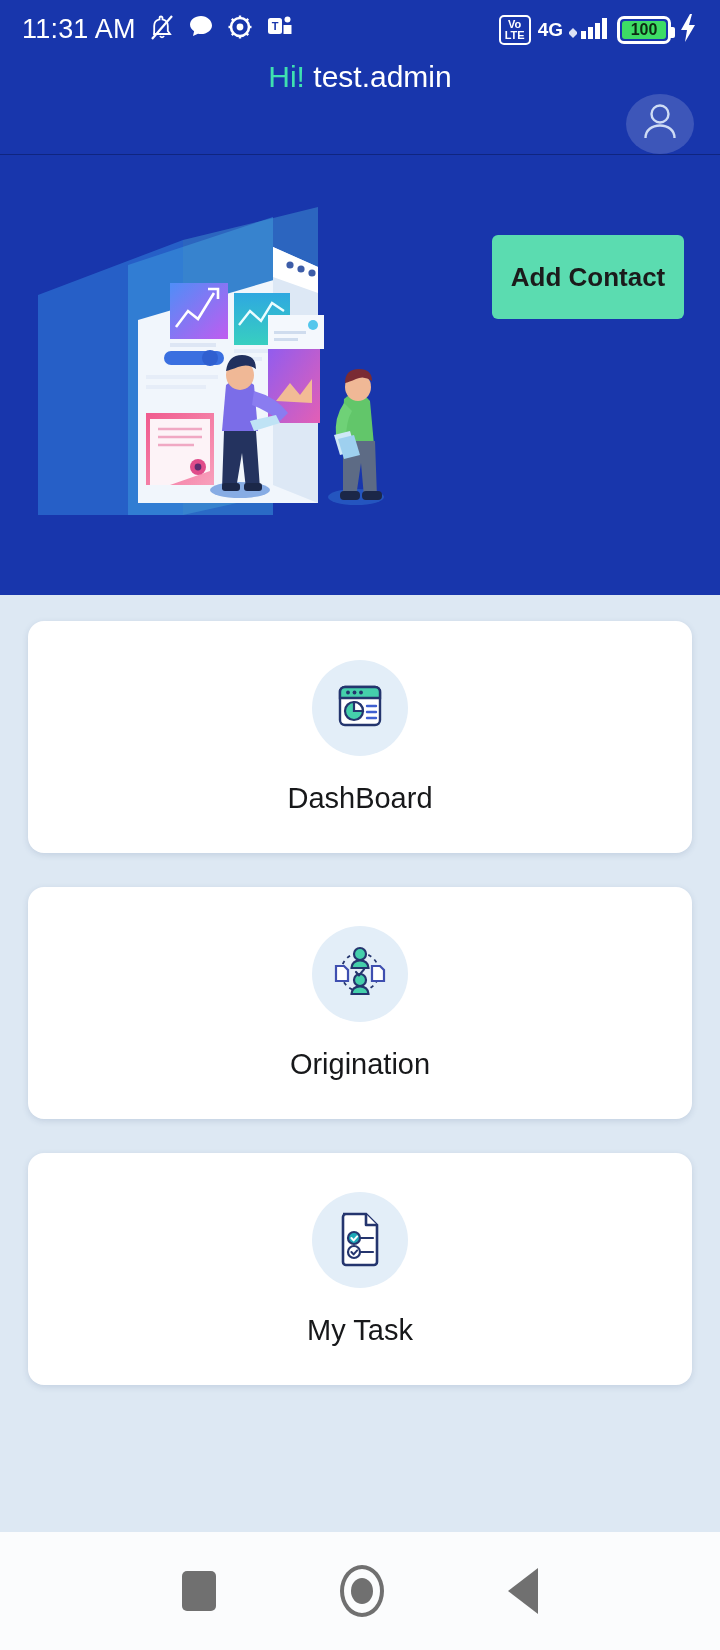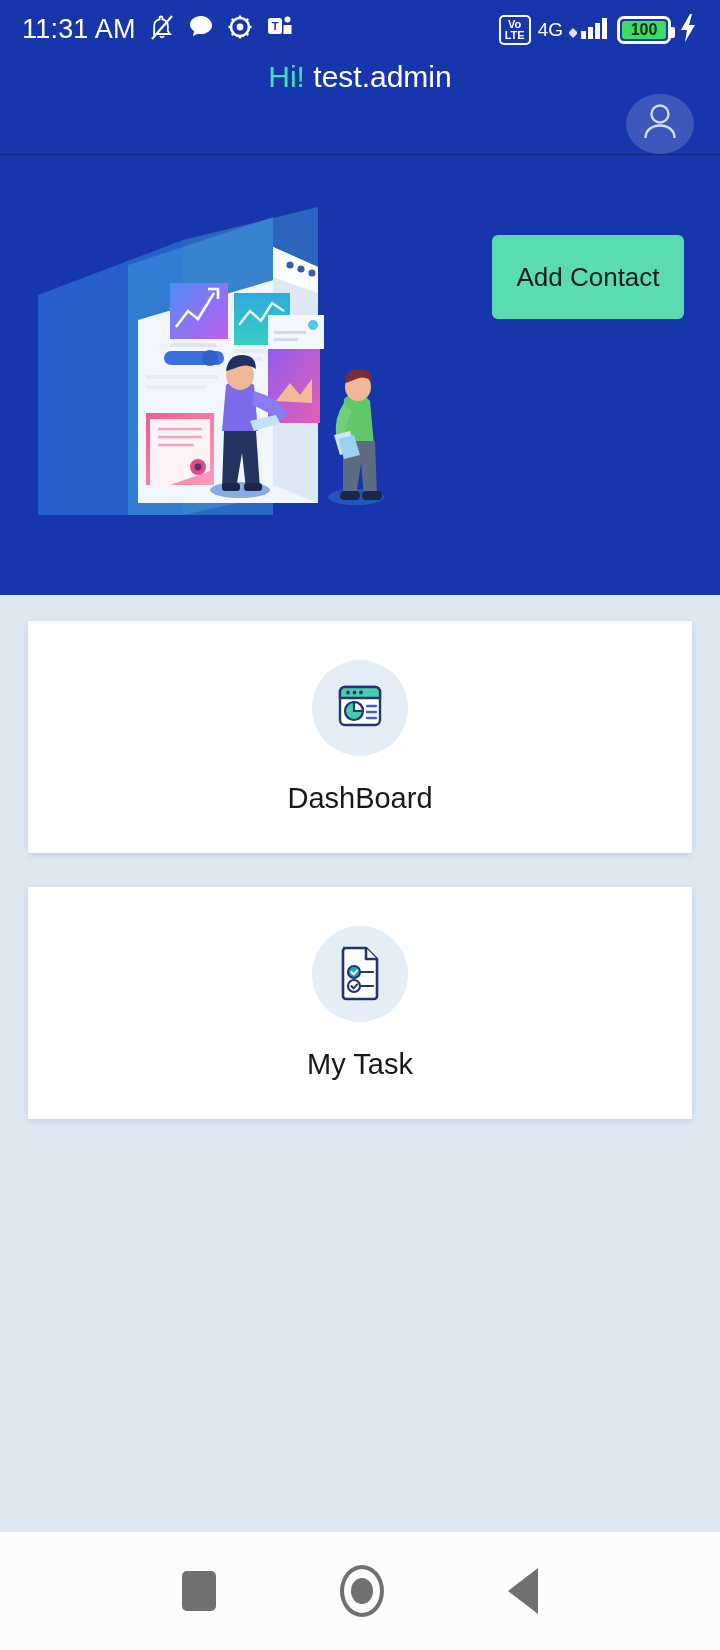--- a/index.html
+++ b/index.html
@@ -20,21 +20,21 @@
   }
   .status-left{ display:flex; gap:13px; }
   .status-time{ font-size:27px; font-weight:500; letter-spacing:.2px; }
   .status-right{ margin-left:auto; display:flex; align-items:center; gap:7px; }
 
   .volte-badge{
     width:32px;height:30px;border:2.5px solid #fff;border-radius:5px;
     display:flex;flex-direction:column;align-items:center;justify-content:center;
     line-height:1; font-size:11px; font-weight:700;
   }
-  .net-label{ font-size:19px; font-weight:400; margin-right:-2px; }
+  .net-label{ font-size:19px; font-weight:700; margin-right:-2px; }
   .battery{
     width:54px;height:28px;border:3px solid #fff;border-radius:7px;
     display:flex;align-items:center;justify-content:center;position:relative;
   }
   .battery::after{
     content:"";position:absolute;right:-7px;top:8px;width:5px;height:11px;
     background:#fff;border-radius:0 2px 2px 0;
   }
   .battery-fill{
     position:absolute;left:2px;top:2px;bottom:2px;right:2px;
@@ -60,38 +60,38 @@
   }
 
   
   .hero{
     position:relative; height:440px; background:#1836ac;
     display:flex; align-items:center;
   }
   .hero-illustration{ position:absolute; left:18px; top:30px; }
   .hero-actions{
     position:absolute; right:36px; top:80px;
-    display:flex; flex-direction:row; gap:23px;
+    display:flex; flex-direction:row; gap:23px;font-weight:bold;
   }
   .btn{
     width:192px;height:84px;border-radius:6px;
     display:flex;align-items:center;justify-content:center;
     font-size:26px; cursor:pointer;
   }
   .btn-primary{ background:#5bdcb0; color:#1b1b1b; border:none; }
   .btn-outline{ background:transparent; color:#7fd6ef; border:2px solid #4ec5e8; }
 
   
   .content{
     background:#dde8f3;
     padding:26px 28px 0 28px;
     display:flex;flex-direction:column;gap:34px;
   }
   .menu-card{
-    background:#ffffff;border-radius:1px;
+    background:#ffffff;border-radius:16px;
     height:232px;
     box-shadow:0 2px 6px rgba(60,90,130,.16);
     display:flex;flex-direction:column;align-items:center;justify-content:center;
     cursor:pointer;
   }
   .icon-circle{
     width:96px;height:96px;border-radius:50%;
     background:#e3eef8;
     display:flex;align-items:center;justify-content:center;
   }
@@ -317,20 +317,42 @@
             <line x1="35" y1="28" x2="44" y2="28"></line>
             <line x1="35" y1="34" x2="44" y2="34"></line>
             <line x1="35" y1="40" x2="44" y2="40"></line>
           </g>
         </svg>
       </span>
     </div>
     <div class="card-label">DashBoard</div>
   </div>
 
+  <div class="menu-card">
+    <div class="icon-circle">
+      <span>
+        <svg width="58" height="58" viewBox="0 0 58 58">
+          <circle cx="29" cy="29" r="19" fill="none" stroke="#24356e" stroke-width="1.8" stroke-dasharray="3.5 4"></circle>
+
+          <circle cx="29" cy="11" r="6" fill="#45cfab" stroke="#24356e" stroke-width="2.2"></circle>
+          <path d="M20.5 25c0-4.7 3.8-7.6 8.5-7.6s8.5 2.9 8.5 7.6z" fill="#45cfab" stroke="#24356e" stroke-width="2.2"></path>
+
+          <circle cx="29" cy="37" r="6" fill="#45cfab" stroke="#24356e" stroke-width="2.2"></circle>
+          <path d="M20.5 51c0-4.7 3.8-7.6 8.5-7.6s8.5 2.9 8.5 7.6z" fill="#45cfab" stroke="#24356e" stroke-width="2.2"></path>
+
+          <path d="M5 23h8l4 4v11H5z" fill="#fff" stroke="#3f4fb0" stroke-width="2.2"></path>
+
+          <path d="M41 23h8l4 4v11h-12z" fill="#fff" stroke="#3f4fb0" stroke-width="2.2"></path>
+
+          <path d="M25 29l3 3.4 5-6" fill="none" stroke="#24356e" stroke-width="2.2" stroke-linecap="round" stroke-linejoin="round"></path>
+        </svg>
+      </span>
+    </div>
+    <div class="card-label">Origination</div>
+  </div>
 
   <div class="menu-card">
     <div class="icon-circle">
       <span>
         <svg width="52" height="58" viewBox="0 0 52 58">
           <path d="M9 5h23l11 11v37a3 3 0 0 1-3 3H12a3 3 0 0 1-3-3V8a3 3 0 0 1 3-3z" fill="#fff" stroke="#24356e" stroke-width="2.6"></path>
           <path d="M32 5v11h11" fill="#fff" stroke="#24356e" stroke-width="2.6" stroke-linejoin="round"></path>
           <circle cx="20" cy="29" r="6" fill="#1ea9b8" stroke="#24356e" stroke-width="2.2"></circle>
           <path d="M17.4 29l2.2 2.4 3.6-4" fill="none" stroke="#fff" stroke-width="2" stroke-linecap="round" stroke-linejoin="round"></path>
           <line x1="27" y1="29" x2="39" y2="29" stroke="#24356e" stroke-width="2.2" stroke-linecap="round"></line>

